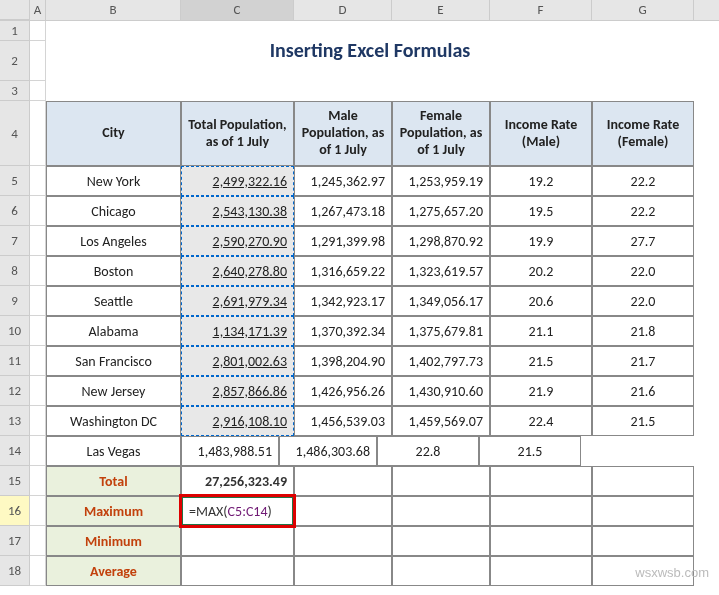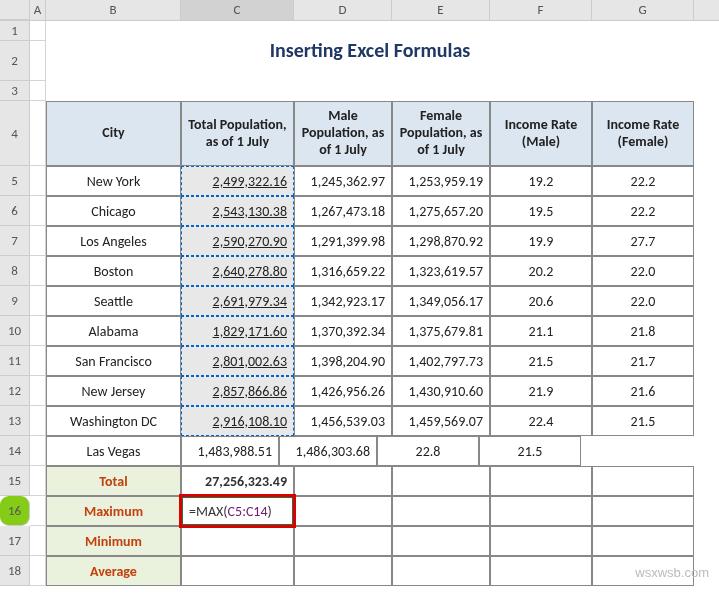--- a/index.html
+++ b/index.html
@@ -160,21 +160,21 @@
         <div class="cell wC tbl-cell right selected-range sel-outline-left sel-outline-right dashed-range">2,691,979.34</div>
         <div class="cell wD tbl-cell right">1,342,923.17</div>
         <div class="cell wE tbl-cell right">1,349,056.17</div>
         <div class="cell wF tbl-cell center">20.6</div>
         <div class="cell wG tbl-cell center">22.0</div>
       </div>
       <div class="row h-row">
         <div class="row-h">10</div>
         <div class="cell wA blank"></div>
         <div class="cell wB tbl-cell center">Alabama</div>
-        <div class="cell wC tbl-cell right selected-range sel-outline-left sel-outline-right dashed-range">1,829,171.60</div>
+        <div class="cell wC tbl-cell right selected-range sel-outline-left sel-outline-right dashed-range">1,134,171.39</div>
         <div class="cell wD tbl-cell right">1,370,392.34</div>
         <div class="cell wE tbl-cell right">1,375,679.81</div>
         <div class="cell wF tbl-cell center">21.1</div>
         <div class="cell wG tbl-cell center">21.8</div>
       </div>
       <div class="row h-row">
         <div class="row-h">11</div>
         <div class="cell wA blank"></div>
         <div class="cell wB tbl-cell center">San Francisco</div>
         <div class="cell wC tbl-cell right selected-range sel-outline-left sel-outline-right dashed-range">2,801,002.63</div>
@@ -219,21 +219,21 @@
     <div class="cell wA blank"></div>
     <div class="cell wB summary-label">Total</div>
     <div class="cell wC summary-val">27,256,323.49</div>
     <div class="cell wD tbl-cell"></div>
     <div class="cell wE tbl-cell"></div>
     <div class="cell wF tbl-cell"></div>
     <div class="cell wG tbl-cell"></div>
   </div>
 
   <div class="row h-row">
-    <div class="row-h" style="background:#84cc16;border-radius:9px;">16</div>
+    <div class="row-h" style="background:#fef9c3;">16</div>
     <div class="cell wA blank"></div>
     <div class="cell wB summary-label">Maximum</div>
     <div class="cell wC tbl-cell active-cell red-box" style="justify-content:flex-start;">
       <span class="formula-text">
         <span class="formula-eq">=</span><span class="formula-fn">MAX</span><span class="formula-paren">(</span><span class="formula-ref">C5:C14</span><span class="formula-paren">)</span>
       </span>
     </div>
     <div class="cell wD tbl-cell"></div>
     <div class="cell wE tbl-cell"></div>
     <div class="cell wF tbl-cell"></div>

